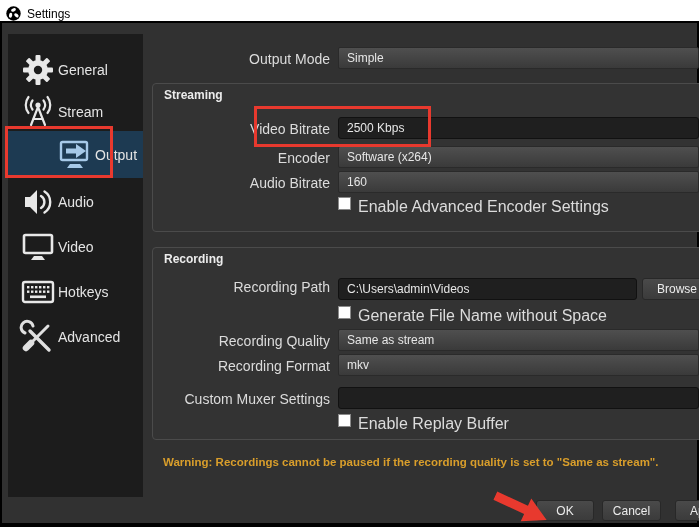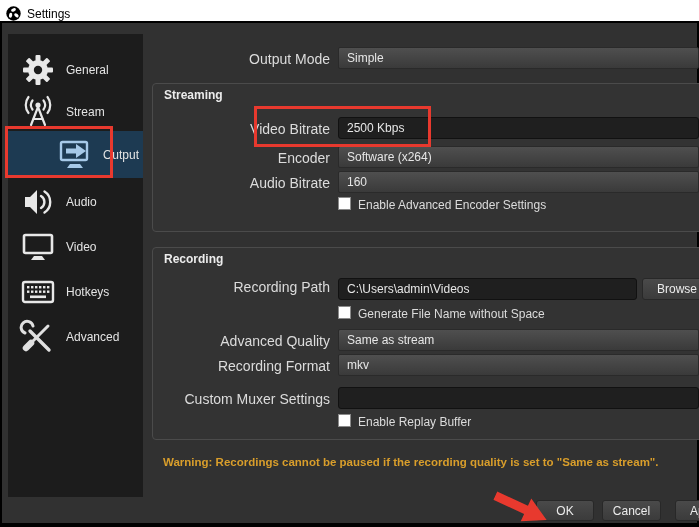--- a/index.html
+++ b/index.html
@@ -12,35 +12,35 @@
   .titlebar .logo { margin-left:6px; width:15px; height:15px; }
   .titlebar .title { margin-left:6px; font-size:12px; color:#000; }
 
   
   .window-body { position:absolute; left:0; top:23px; width:699px; height:500px; background:#313131; border-left:2px solid #000; border-right:2px solid #000; }
 
   
   .sidebar { position:absolute; left:8px; top:34px; width:135px; height:463px; background:#1c1c1c; }
   .side-item { position:absolute; left:8px; width:135px; height:45px; display:flex; align-items:center; cursor:default; }
   .side-item .ic { width:40px; height:36px; margin-left:10px; flex:0 0 40px; }
-  .side-item .lbl { margin-left:8px; font-size:12px; color:#e4e4e4; }
+  .side-item .lbl { margin-left:0; font-size:14px; color:#e4e4e4; }
   .side-item.selected { background:#1d3a52;padding-left:37px; }
 
   
   .row-label { position:absolute; font-size:14px; color:#dcdcdc; text-align:right; right:369px; white-space:nowrap; }
   .dropdown { position:absolute; left:338px; width:361px; height:22px; border-radius:2px;
               background:linear-gradient(#4f4f4f,#3a3a3a); border:1px solid #2a2a2a;
               color:#e6e6e6; font-size:12px; line-height:20px; padding-left:8px; overflow:hidden; white-space:nowrap; }
   .darkinput { position:absolute; left:338px; width:361px; height:22px; border-radius:3px;
                background:#1f1f1f; border:1px solid #111; color:#e6e6e6; font-size:12px;
                line-height:20px; padding-left:8px; overflow:hidden; white-space:nowrap; }
   .groupbox { position:absolute; left:152px; width:560px; border:1px solid #4b4b4b; border-radius:4px; background:#333333; }
   .group-title { position:absolute; left:11px; top:4px; font-size:12px; font-weight:bold; color:#ececec; }
   .checkbox { position:absolute; left:338px; width:13px; height:13px; background:#ffffff; border:1px solid #8a8a8a; }
-  .checklabel { position:absolute; left:358px; font-size:12px; color:#dcdcdc; white-space:nowrap; }
+  .checklabel { position:absolute; left:358px; font-size:16px; color:#dcdcdc; white-space:nowrap; }
   .btn { position:absolute; height:21px; border-radius:3px; background:linear-gradient(#4a4a4a,#3b3b3b);
          border:1px solid #282828; color:#ececec; font-size:12px; display:flex; align-items:center; justify-content:center; }
   .warning { position:absolute; left:163px; top:456px; width:534px; font-size:11.5px; font-weight:bold; color:#d99e2b; }
 
   
   .anno-box { position:absolute; border:3px solid #e8392e; background:transparent; z-index:50; }
   .anno-arrow { position:absolute; z-index:60; transform:rotate(25deg); transform-origin:left center; }
 </style>
 </head>
 <body>
@@ -175,21 +175,21 @@
   <div class="checklabel" style="top:198px;">Enable Advanced Encoder Settings</div>
 
   <div class="groupbox" style="top:247px;height:193px;">
     <div class="group-title">Recording</div>
   </div>
   <div class="row-label" style="top:279px;">Recording Path</div>
   <div class="darkinput" style="top:278px;width:299px;">C:\Users\admin\Videos</div>
   <div class="btn" style="left:642px;top:278px;width:70px;height:22px;">Browse</div>
   <div class="checkbox" style="top:306px;"></div>
   <div class="checklabel" style="top:307px;">Generate File Name without Space</div>
-  <div class="row-label" style="top:333px;">Advanced Quality</div>
+  <div class="row-label" style="top:333px;">Recording Quality</div>
   <div class="dropdown" style="top:329px;">Same as stream</div>
   <div class="row-label" style="top:358px;">Recording Format</div>
   <div class="dropdown" style="top:354px;">mkv</div>
   <div class="row-label" style="top:391px;">Custom Muxer Settings</div>
   <div class="darkinput" style="top:387px;"></div>
   <div class="checkbox" style="top:414px;"></div>
   <div class="checklabel" style="top:415px;">Enable Replay Buffer</div>
 
   <div class="warning">Warning: Recordings cannot be paused if the recording quality is set to "Same as stream".</div>
 

